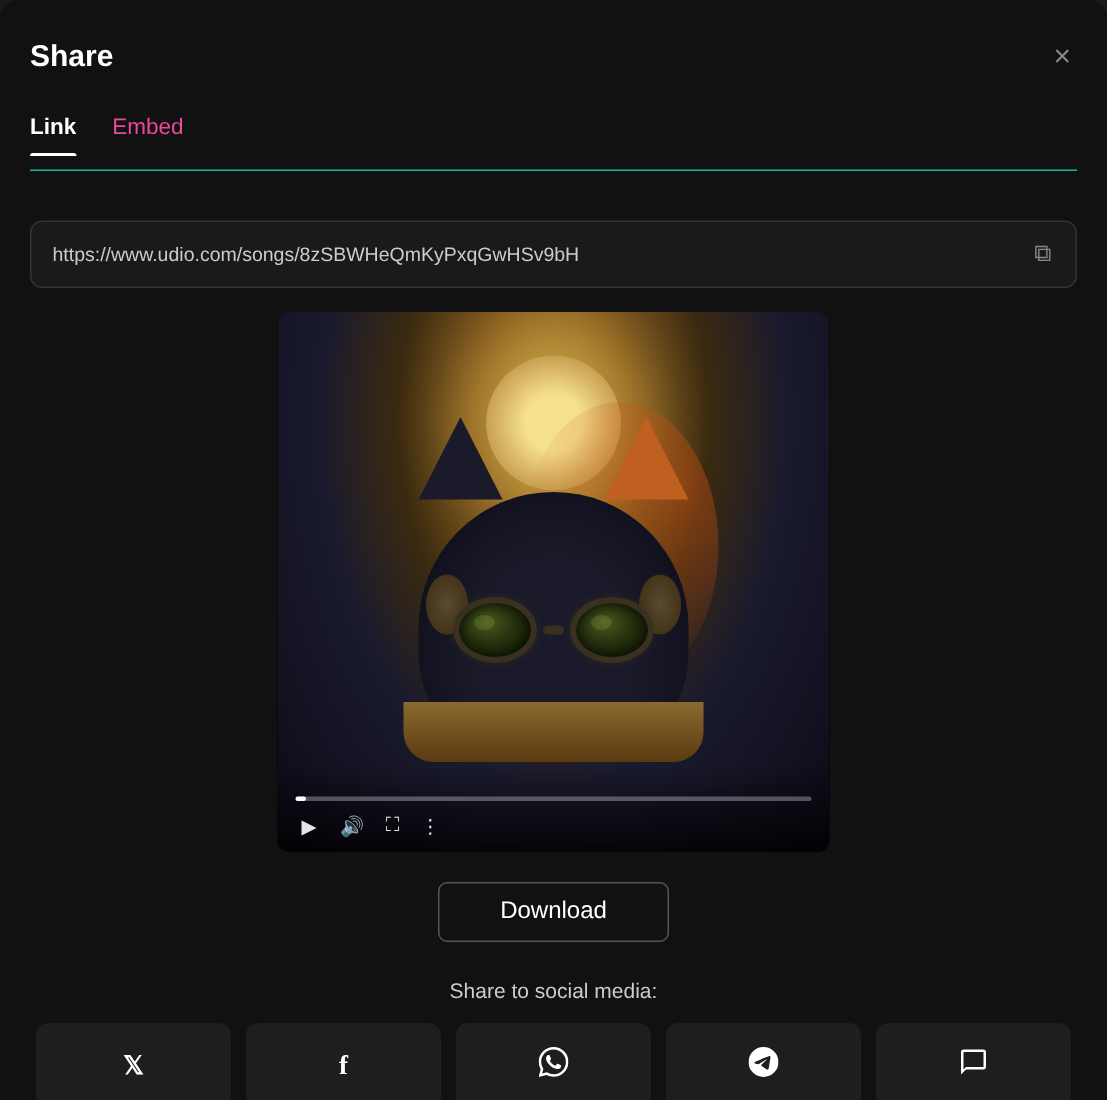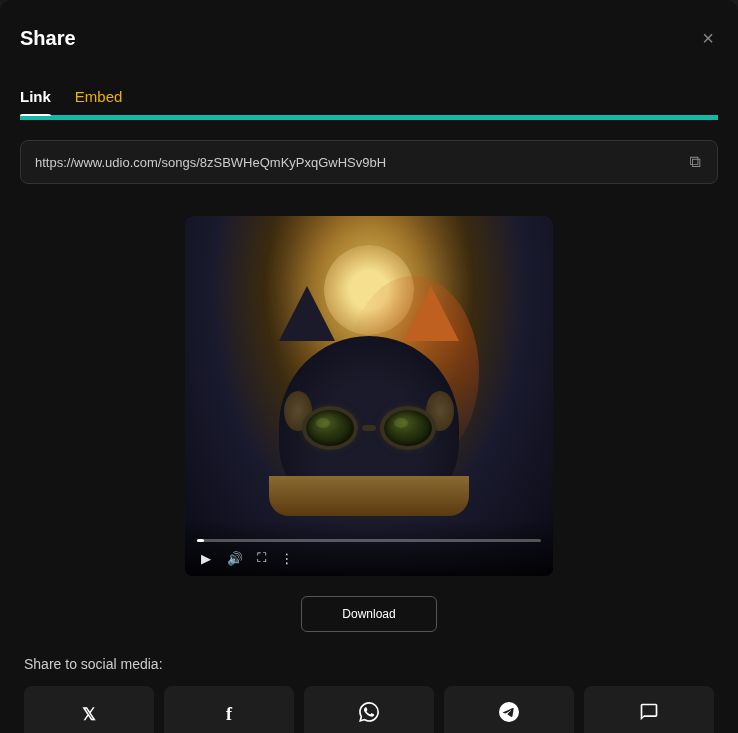--- a/index.html
+++ b/index.html
@@ -17,47 +17,47 @@
       width: 738px;
       min-height: 733px;
       color: #fff;
       position: relative;
       padding: 24px 20px 30px;
     }
     .modal-header {
       display: flex;
       align-items: center;
       justify-content: space-between;
-      margin-bottom: 36px;
+      margin-bottom: 24px;
     }
     .modal-title {
       font-size: 20px;
       font-weight: 600;
       color: #fff;
     }
     .close-btn {
       background: none;
       border: none;
       color: #888;
       font-size: 20px;
       cursor: pointer;
       line-height: 1;
       padding: 4px;
     }
     .tabs {
       display: flex;
       gap: 24px;
-      margin-bottom: 20px;
-      border-bottom: 5px solid #14b8a6;
-      padding-bottom: 0;
+      margin-bottom: 33px;
+      border-bottom: 1px solid #14b8a6;
+      padding-bottom: 10px;
     }
     .tab {
       background: none;
       border: none;
-      color: #eab308;
+      color: #ec4899;
       font-size: 15px;
       cursor: pointer;
       padding: 0 0 10px 0;
       position: relative;
     }
     .tab.active {
       color: #fff;
       font-weight: 600;
     }
     .tab.active::after {
@@ -70,21 +70,21 @@
       background: #fff;
       border-radius: 2px 2px 0 0;
     }
     .url-bar {
       display: flex;
       align-items: center;
       background: #1a1a1a;
       border: 1px solid #333;
       border-radius: 8px;
       padding: 10px 14px;
-      margin-bottom: 32px;
+      margin-bottom: 16px;
       gap: 10px;
     }
     .url-text {
       flex: 1;
       color: #ccc;
       font-size: 13px;
       overflow: hidden;
       text-overflow: ellipsis;
       white-space: nowrap;
     }
@@ -294,31 +294,32 @@
       display: flex;
       justify-content: center;
       margin-bottom: 24px;
     }
     .download-btn {
       background: transparent;
       border: 1px solid #555;
       color: #fff;
       padding: 10px 40px;
       border-radius: 6px;
-      font-size: 12px;
+      font-size: 16px;
       cursor: pointer;
       font-weight: 500;
     }
     .social-section {
       padding: 0 4px;
     }
     .social-label {
       color: #ccc;
       font-size: 14px;
       margin-bottom: 14px;
+      text-align: center;
     }
     .social-buttons {
       display: flex;
       gap: 10px;
       justify-content: space-between;
     }
     .social-btn {
       flex: 1;
       background: #1e1e1e;
       border: none;

